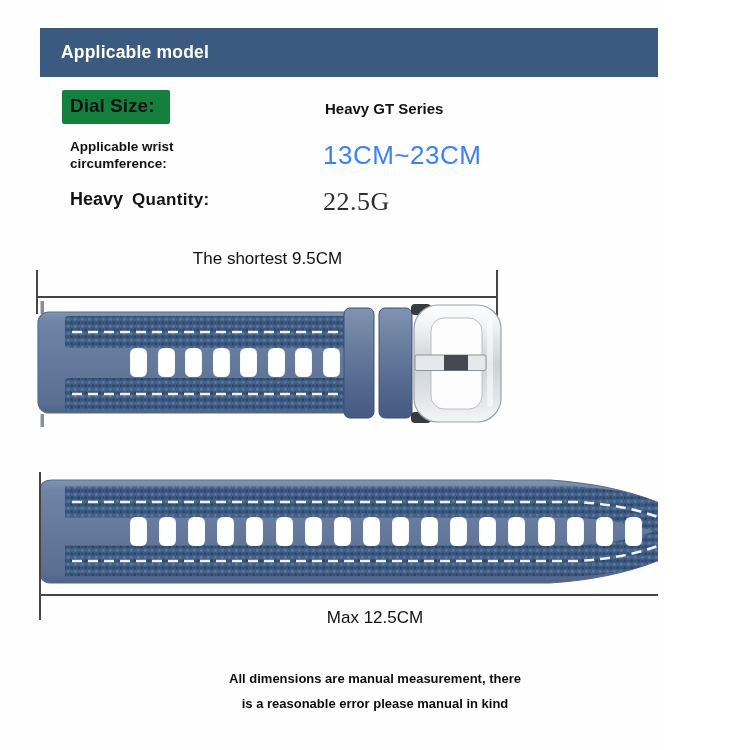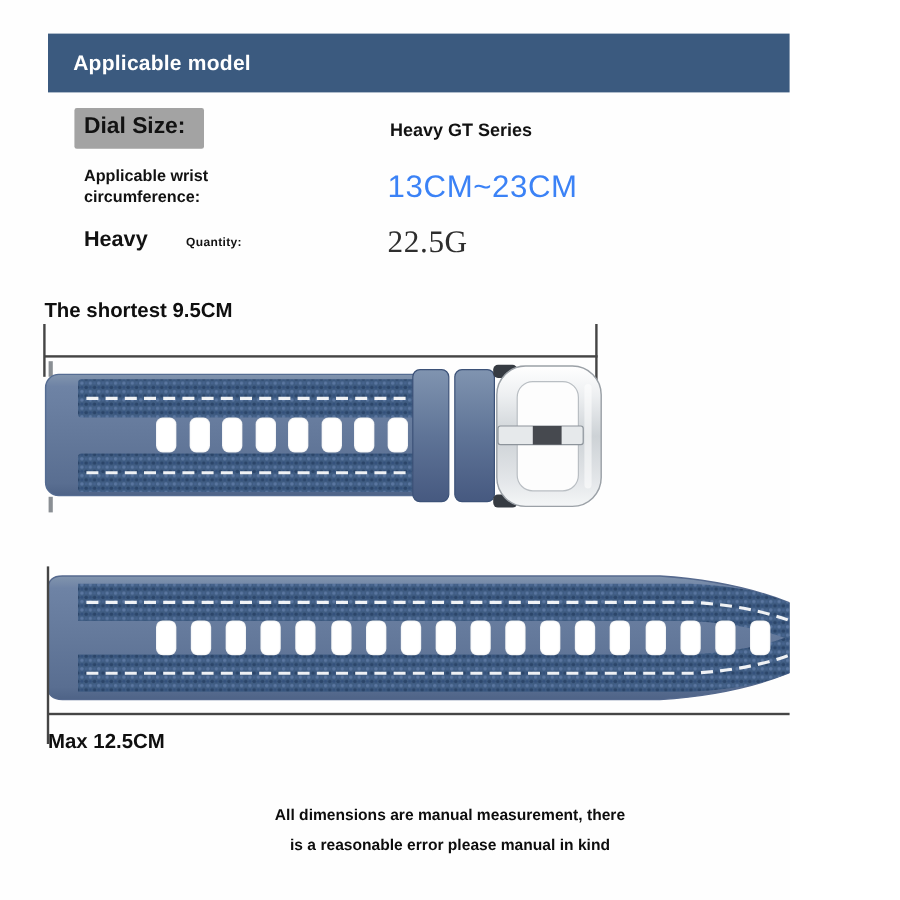--- a/index.html
+++ b/index.html
@@ -9,29 +9,29 @@
   }
   
   .header{
     position:absolute;left:40px;top:28px;width:670px;height:49px;
     background:#3b5a7f;color:#ffffff;display:flex;align-items:center;
     padding-left:21px;box-sizing:border-box;font-weight:bold;font-size:17.5px;
     letter-spacing:.2px;
   }
   
   .lbl{position:absolute;font-weight:bold;color:#121212;}
-  .row1-label{left:62px;top:90px;font-size:19px;background:#a3a3a3;padding:5px 16px 7px 8px;border-radius:2px;}
+  .row1-label{left:62px;top:90px;font-size:19px;background:#15803d;padding:5px 16px 7px 8px;border-radius:2px;}
   .row1-value{left:325px;top:100px;font-size:15px;}
   .row2-label{left:70px;top:138px;font-size:13.5px;line-height:17px;width:120px;}
   .row2-value{position:absolute;left:323px;top:140px;font-size:26px;font-weight:normal;color:#3b82f6;letter-spacing:.5px;}
   .row3-label{left:70px;top:189px;font-size:18px;}
-  .row3-label .small{font-size:10px;margin-left:32px;letter-spacing:.3px;}
+  .row3-label .small{font-size:17px;margin-left:9px;letter-spacing:.3px;}
   .row3-value{position:absolute;left:323px;top:187px;font-size:26px;font-weight:normal;color:#2e2e2e;letter-spacing:.5px;font-family:Liberation Serif, serif;}
   
-  .m-label{position:absolute;text-align:left;font-weight:bold;font-size:17px;color:#0f0f0f;}
+  .m-label{position:absolute;text-align:center;font-weight:normal;font-size:17px;color:#0f0f0f;}
   .m-label1{left:37px;top:249px;width:461px;}
   .m-label2{left:40px;top:608px;width:670px;}
   .m-line{position:absolute;background:#454545;}
   .line1-h{left:37px;top:296px;width:461px;height:2px;}
   .tick1-l{left:36px;top:270px;width:2px;height:44px;}
   .tick1-r{left:496px;top:270px;width:2px;height:78px;}
   .line2-h{left:40px;top:594px;width:670px;height:2px;}
   .tick2-l{left:39px;top:472px;width:2px;height:148px;}
   .tick2-r{left:708px;top:540px;width:2px;height:80px;}
   

